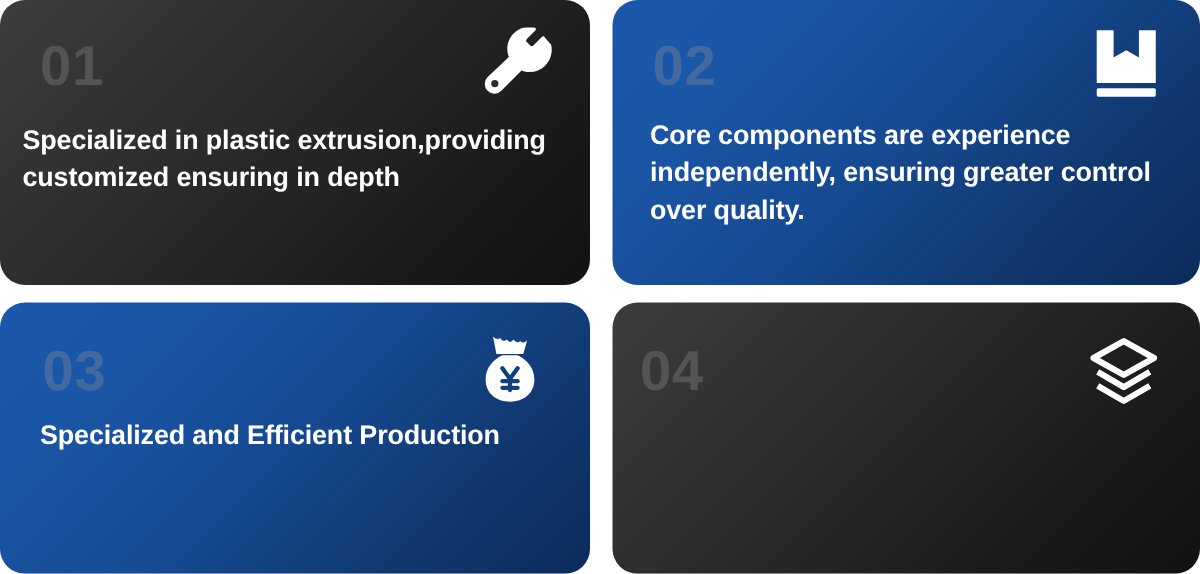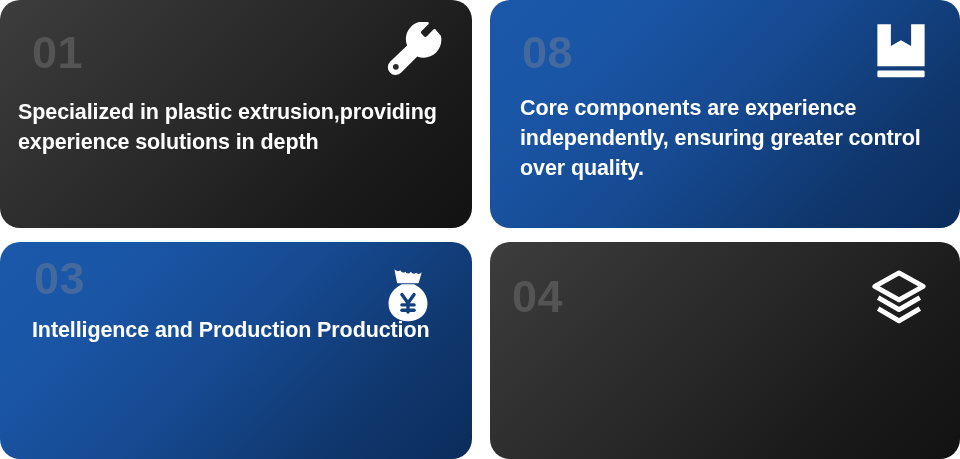--- a/index.html
+++ b/index.html
@@ -64,21 +64,21 @@
   }
 
   
   .card-01 { padding-left: 18px; }
   .card-01 .card-number { margin-bottom: 22px; margin-left: 14px; }
   .card-01 .card-text { margin-left: 0px; }
 
   .card-02 { padding-left: 30px; }
   .card-02 .card-number { margin-bottom: 18px; }
 
-  .card-03 { padding-left: 32px; padding-top: 14px; }
+  .card-03 { padding-left: 32px; padding-top: 32px; }
   .card-03 .card-number { margin-bottom: 14px; }
 
   .card-04 { padding-left: 20px; padding-top: 32px; }
   .card-04 .card-number { margin-bottom: 14px; }
 
   .card-icon {
     position: absolute;
     top: 26px;
     right: 30px;
     width: 58px;
@@ -93,49 +93,49 @@
 
   .card-icon svg { width: 100%; height: 100%; display: block; }
 </style>
 </head>
 <body>
 
 <div class="feature-grid">
 
   <div class="card theme-dark card-01">
     <div class="card-number">01</div>
-    <p class="card-text">Specialized in plastic extrusion,providing experience solutions in depth</p>
+    <p class="card-text">Specialized in plastic extrusion,providing customized ensuring in depth</p>
     <span class="card-icon">
       <svg viewBox="0 0 64 64" xmlns="http://www.w3.org/2000/svg" aria-hidden="true">
         <g fill="#ffffff">
           <path d="M55.6 8.2a1.4 1.4 0 0 0-2.3-.6l-7.0 7.0a2.1 2.1 0 0 1-3.0 0l-2.4-2.4a2.1 2.1 0 0 1 0-3.0l7.0-7.0a1.4 1.4 0 0 0-.7-2.3c-6.0-1.4-12.6.2-17.3 4.9-5.3 5.3-6.6 13.0-4.0 19.5L8.6 40.7a8.0 8.0 0 1 0 11.3 11.3l16.5-16.5c6.5 2.6 14.2 1.3 19.5-4.0 4.7-4.7 6.3-11.3 4.9-17.3z"></path>
           <circle cx="14.3" cy="46.3" r="3.0" fill="#2a2a2a"></circle>
         </g>
       </svg>
     </span>
   </div>
 
   <div class="card theme-blue card-02">
-    <div class="card-number">08</div>
+    <div class="card-number">02</div>
     <p class="card-text">Core components are experience independently, ensuring greater control over quality.</p>
     <span class="card-icon">
       <svg viewBox="0 0 64 66" xmlns="http://www.w3.org/2000/svg" aria-hidden="true">
         <g fill="#ffffff">
 
           <path d="M4 0h16v26l12-7 12 7V0h16v50H4z"></path>
 
           <rect x="4" y="55" width="56" height="8" rx="1.5"></rect>
         </g>
       </svg>
     </span>
   </div>
 
   <div class="card theme-blue card-03">
     <div class="card-number">03</div>
-    <p class="card-text">Intelligence and Production Production</p>
+    <p class="card-text">Specialized and Efficient Production</p>
     <span class="card-icon">
       <svg viewBox="0 0 64 64" xmlns="http://www.w3.org/2000/svg" aria-hidden="true">
         <g fill="#ffffff">
 
           <path d="M17.5 3.5c0 0 3.2 3.6 6.2 1.1 0 0 2.4 4.4 5.6 1.4 0 0 2.7 4.4 5.6 0 0 0 3.0 4.2 5.8 1.2 0 0 2.8 3.2 6.0-.5l-3.4 11.6H20.4z"></path>
 
           <path d="M25.5 19.5h13c7.8 3.6 14.3 10.9 14.3 20.6C52.8 52.0 43.6 59 32 59S11.2 52.0 11.2 40.1c0-9.7 6.5-17.0 14.3-20.6z"></path>
         </g>
 
         <g stroke="#11407f" stroke-width="3.6" stroke-linecap="round" fill="none">

